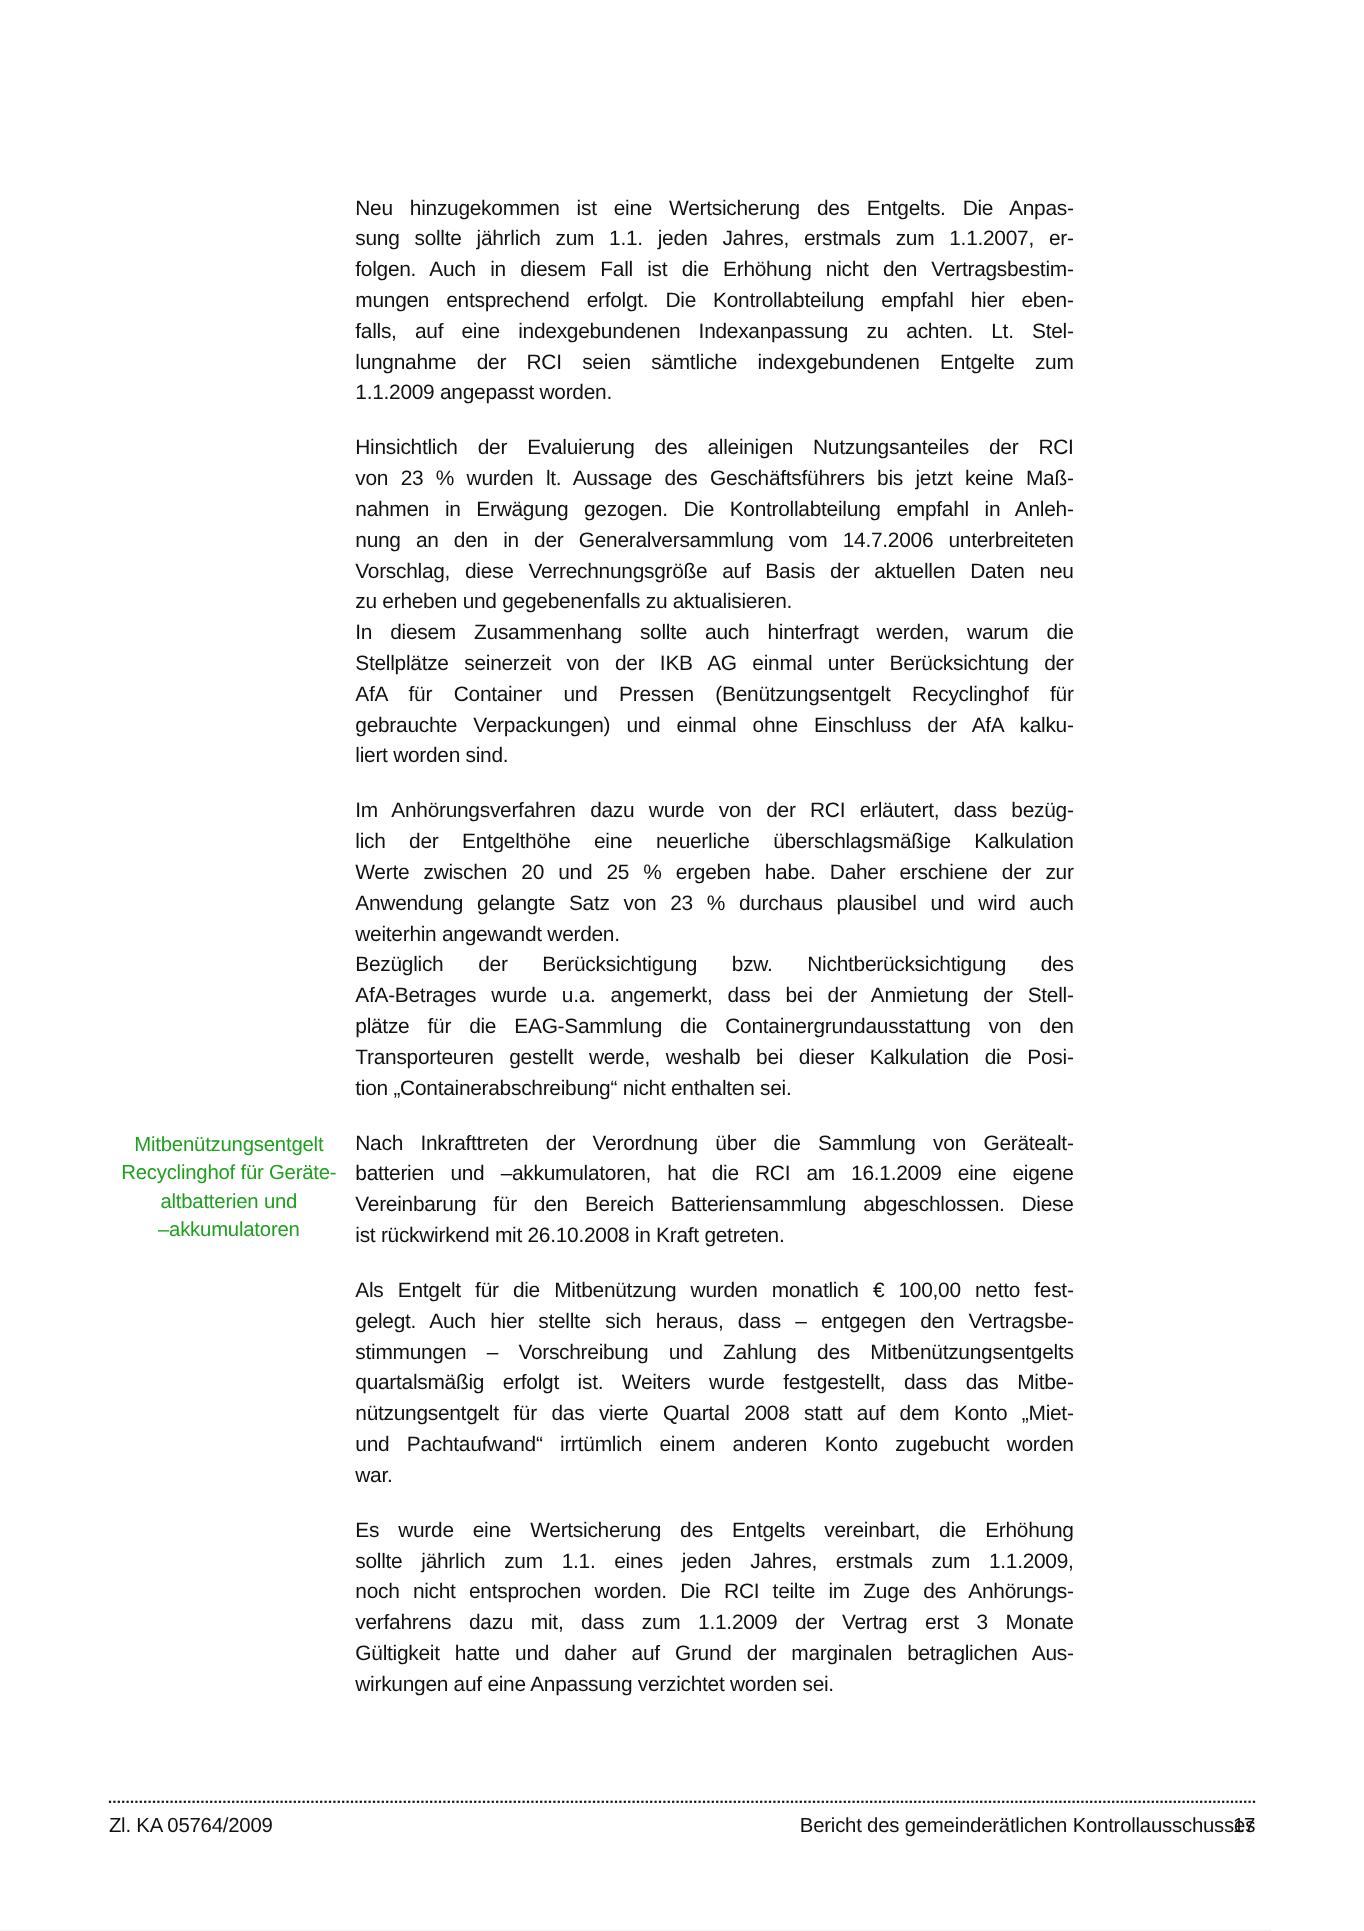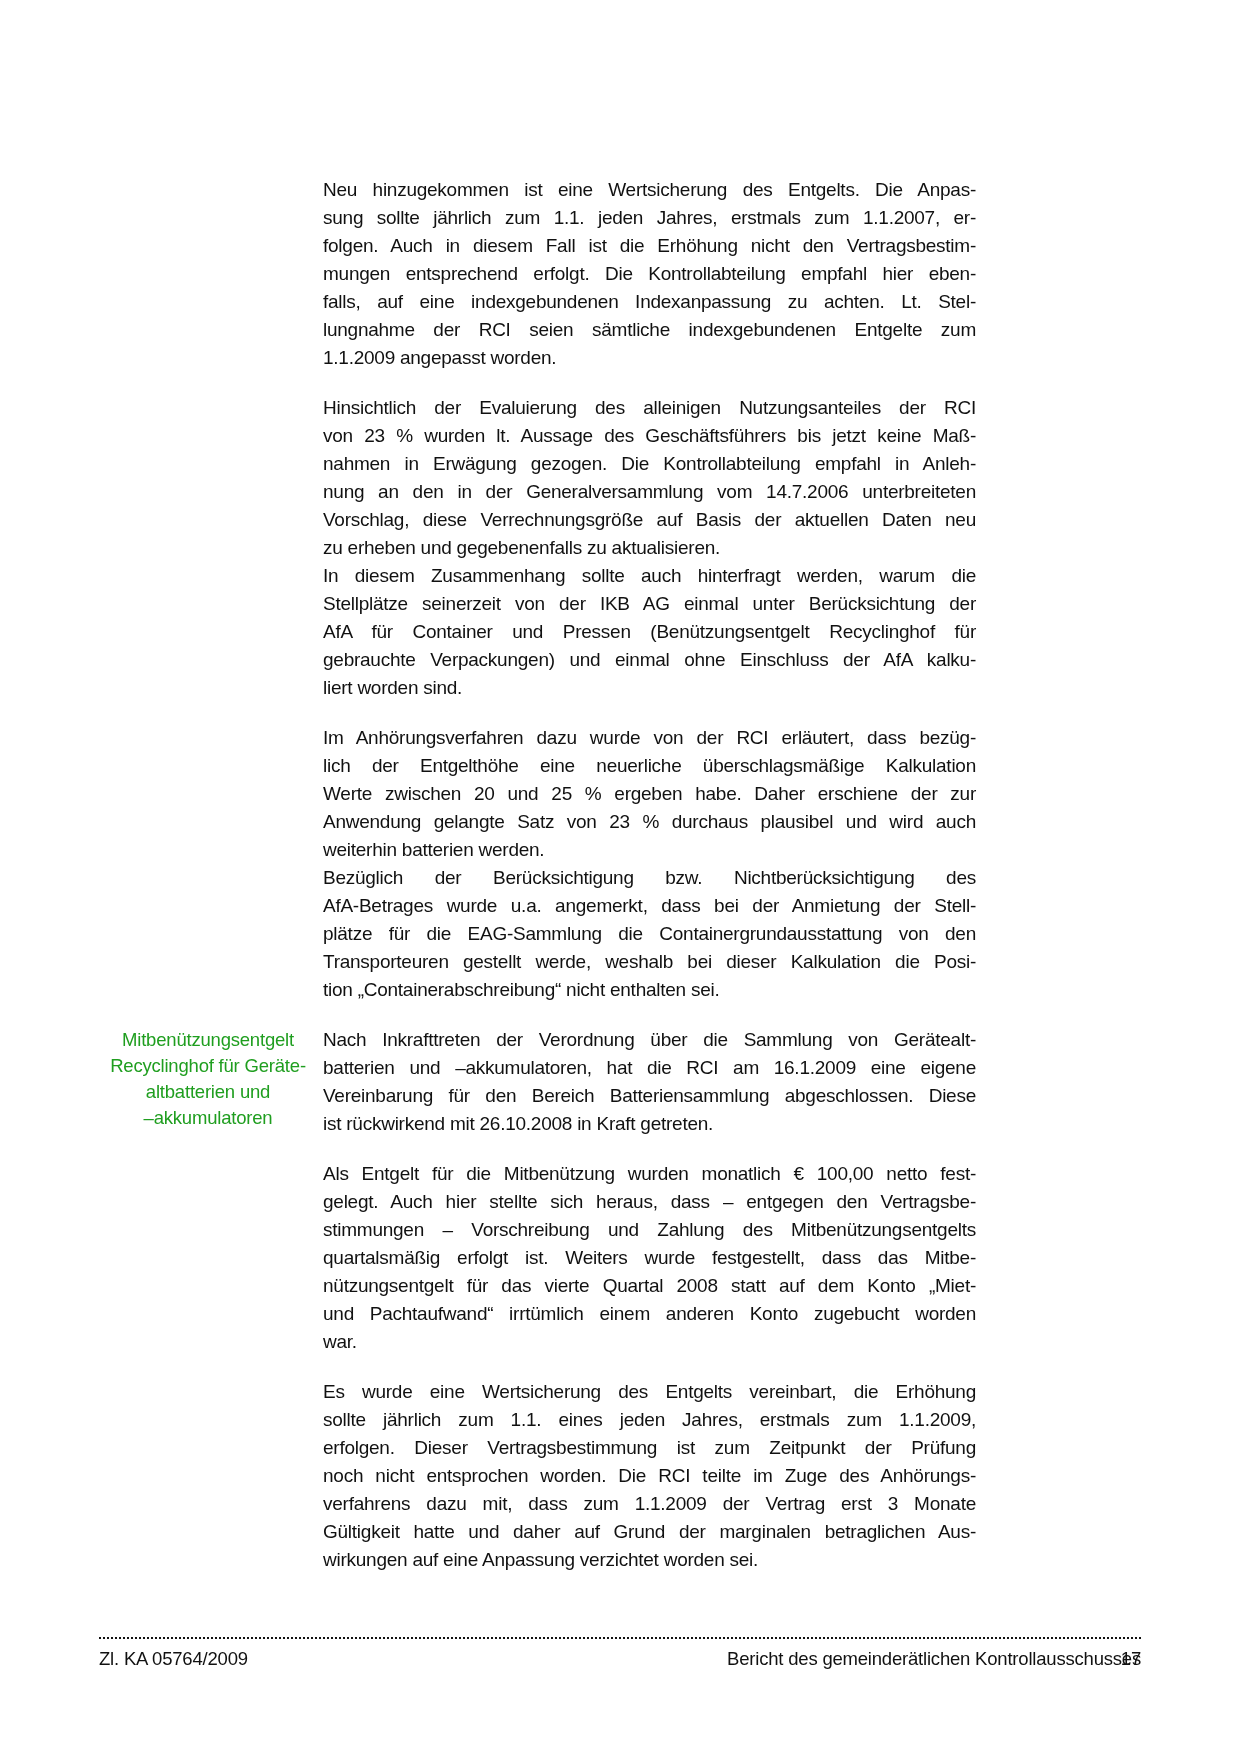--- a/index.html
+++ b/index.html
@@ -102,21 +102,21 @@
           <div class="line">gebrauchte Verpackungen) und einmal ohne Einschluss der AfA kalku-</div>
           <div class="line">liert worden sind.</div>
         </div>
       </div>
       <div class="block">
         <div class="para">
           <div class="line">Im Anhörungsverfahren dazu wurde von der RCI erläutert, dass bezüg-</div>
           <div class="line">lich der Entgelthöhe eine neuerliche überschlagsmäßige Kalkulation</div>
           <div class="line">Werte zwischen 20 und 25 % ergeben habe. Daher erschiene der zur</div>
           <div class="line">Anwendung gelangte Satz von 23 % durchaus plausibel und wird auch</div>
-          <div class="line">weiterhin batterien werden.</div>
+          <div class="line">weiterhin angewandt werden.</div>
         </div>
         <div class="para">
           <div class="line">Bezüglich der Berücksichtigung bzw. Nichtberücksichtigung des</div>
           <div class="line">AfA-Betrages wurde u.a. angemerkt, dass bei der Anmietung der Stell-</div>
           <div class="line">plätze für die EAG-Sammlung die Containergrundausstattung von den</div>
           <div class="line">Transporteuren gestellt werde, weshalb bei dieser Kalkulation die Posi-</div>
           <div class="line">tion „Containerabschreibung“ nicht enthalten sei.</div>
         </div>
       </div>
       <div class="block">
@@ -135,21 +135,20 @@
           <div class="line">quartalsmäßig erfolgt ist. Weiters wurde festgestellt, dass das Mitbe-</div>
           <div class="line">nützungsentgelt für das vierte Quartal 2008 statt auf dem Konto „Miet-</div>
           <div class="line">und Pachtaufwand“ irrtümlich einem anderen Konto zugebucht worden</div>
           <div class="line">war.</div>
         </div>
       </div>
       <div class="block">
         <div class="para">
           <div class="line">Es wurde eine Wertsicherung des Entgelts vereinbart, die Erhöhung</div>
           <div class="line">sollte jährlich zum 1.1. eines jeden Jahres, erstmals zum 1.1.2009,</div>
-          <div class="line">erfolgen. Dieser Vertragsbestimmung ist zum Zeitpunkt der Prüfung</div>
           <div class="line">noch nicht entsprochen worden. Die RCI teilte im Zuge des Anhörungs-</div>
           <div class="line">verfahrens dazu mit, dass zum 1.1.2009 der Vertrag erst 3 Monate</div>
           <div class="line">Gültigkeit hatte und daher auf Grund der marginalen betraglichen Aus-</div>
           <div class="line">wirkungen auf eine Anpassung verzichtet worden sei.</div>
         </div>
       </div>
     </main>
 
   <div class="footer-rule"></div>
 

